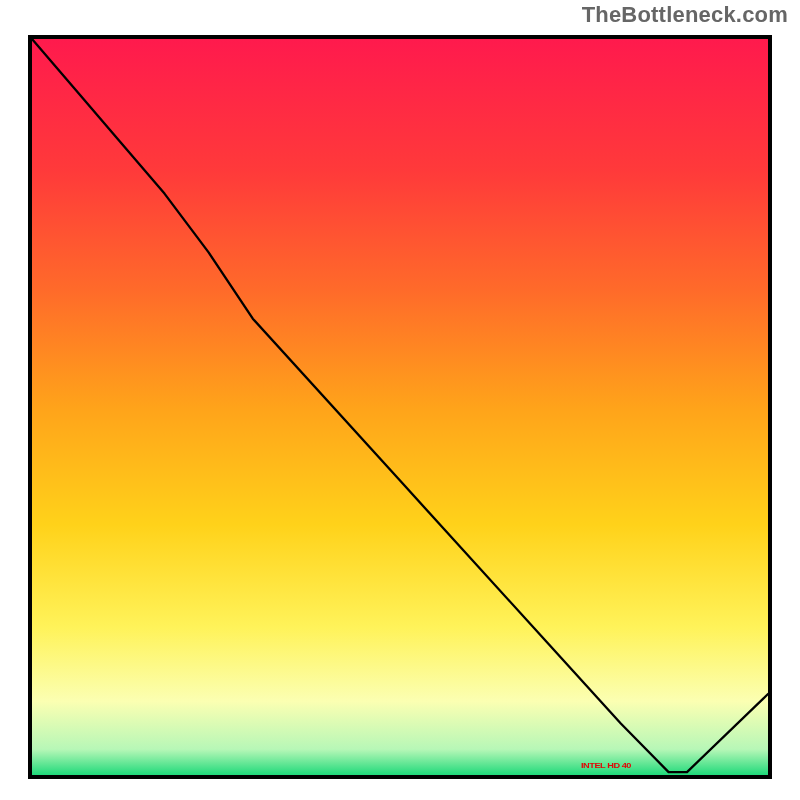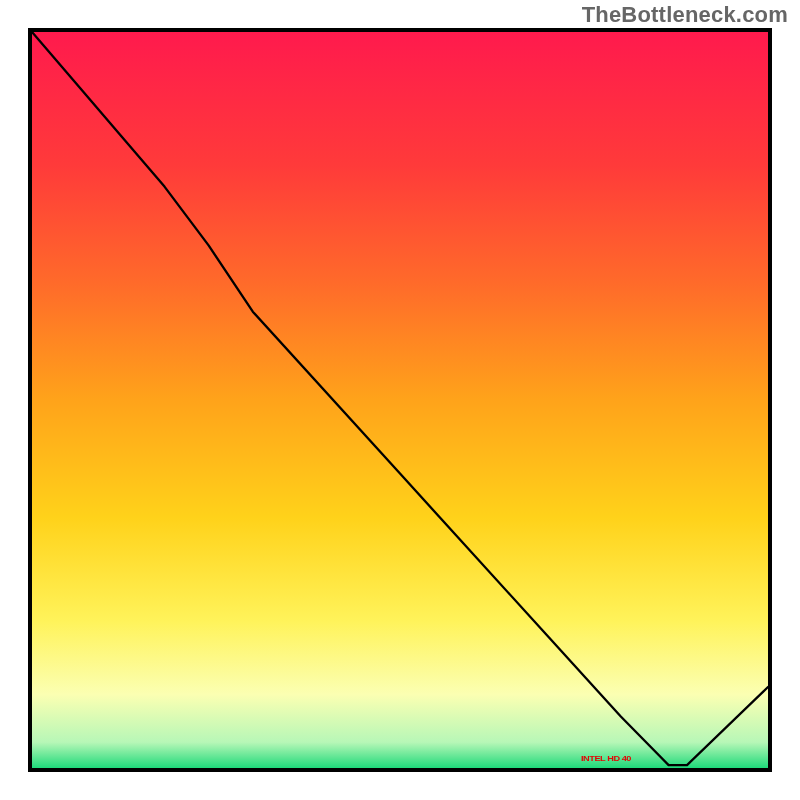--- a/index.html
+++ b/index.html
@@ -22,21 +22,21 @@
     right: 12px;
     font-size: 22px;
     font-weight: 600;
     color: #666666;
     letter-spacing: 0.2px;
     margin-left: 20px;
   }
   .plot-frame {
     position: absolute;
     left: 28px;
-    top: 28px;
+    top: 35px;
     width: 744px;    
     height: 744px;   
     border: 4px solid #000;
     box-sizing: border-box;
     overflow: hidden;
   }
   .plot-inner {
     position: relative;
     width: 100%;
     height: 100%;

